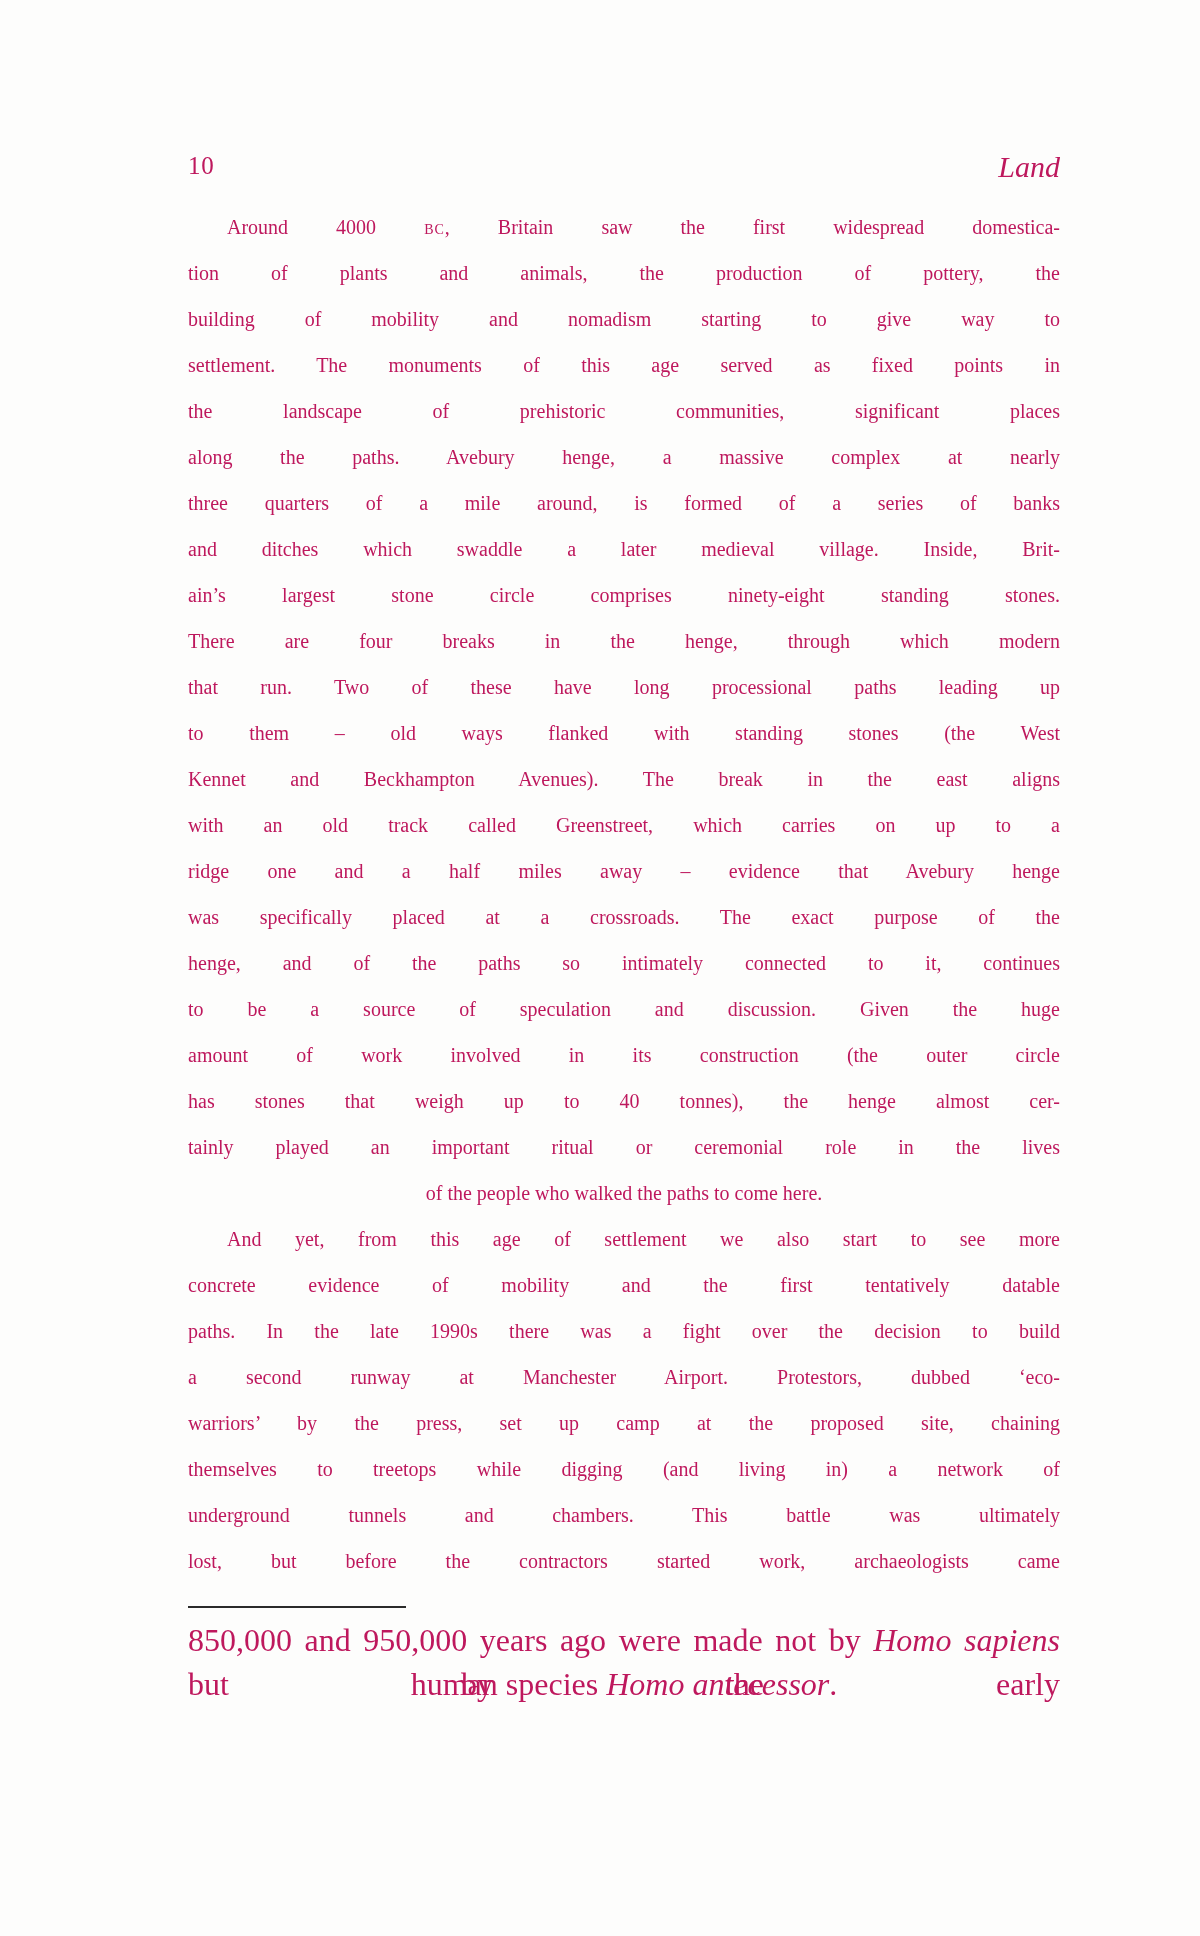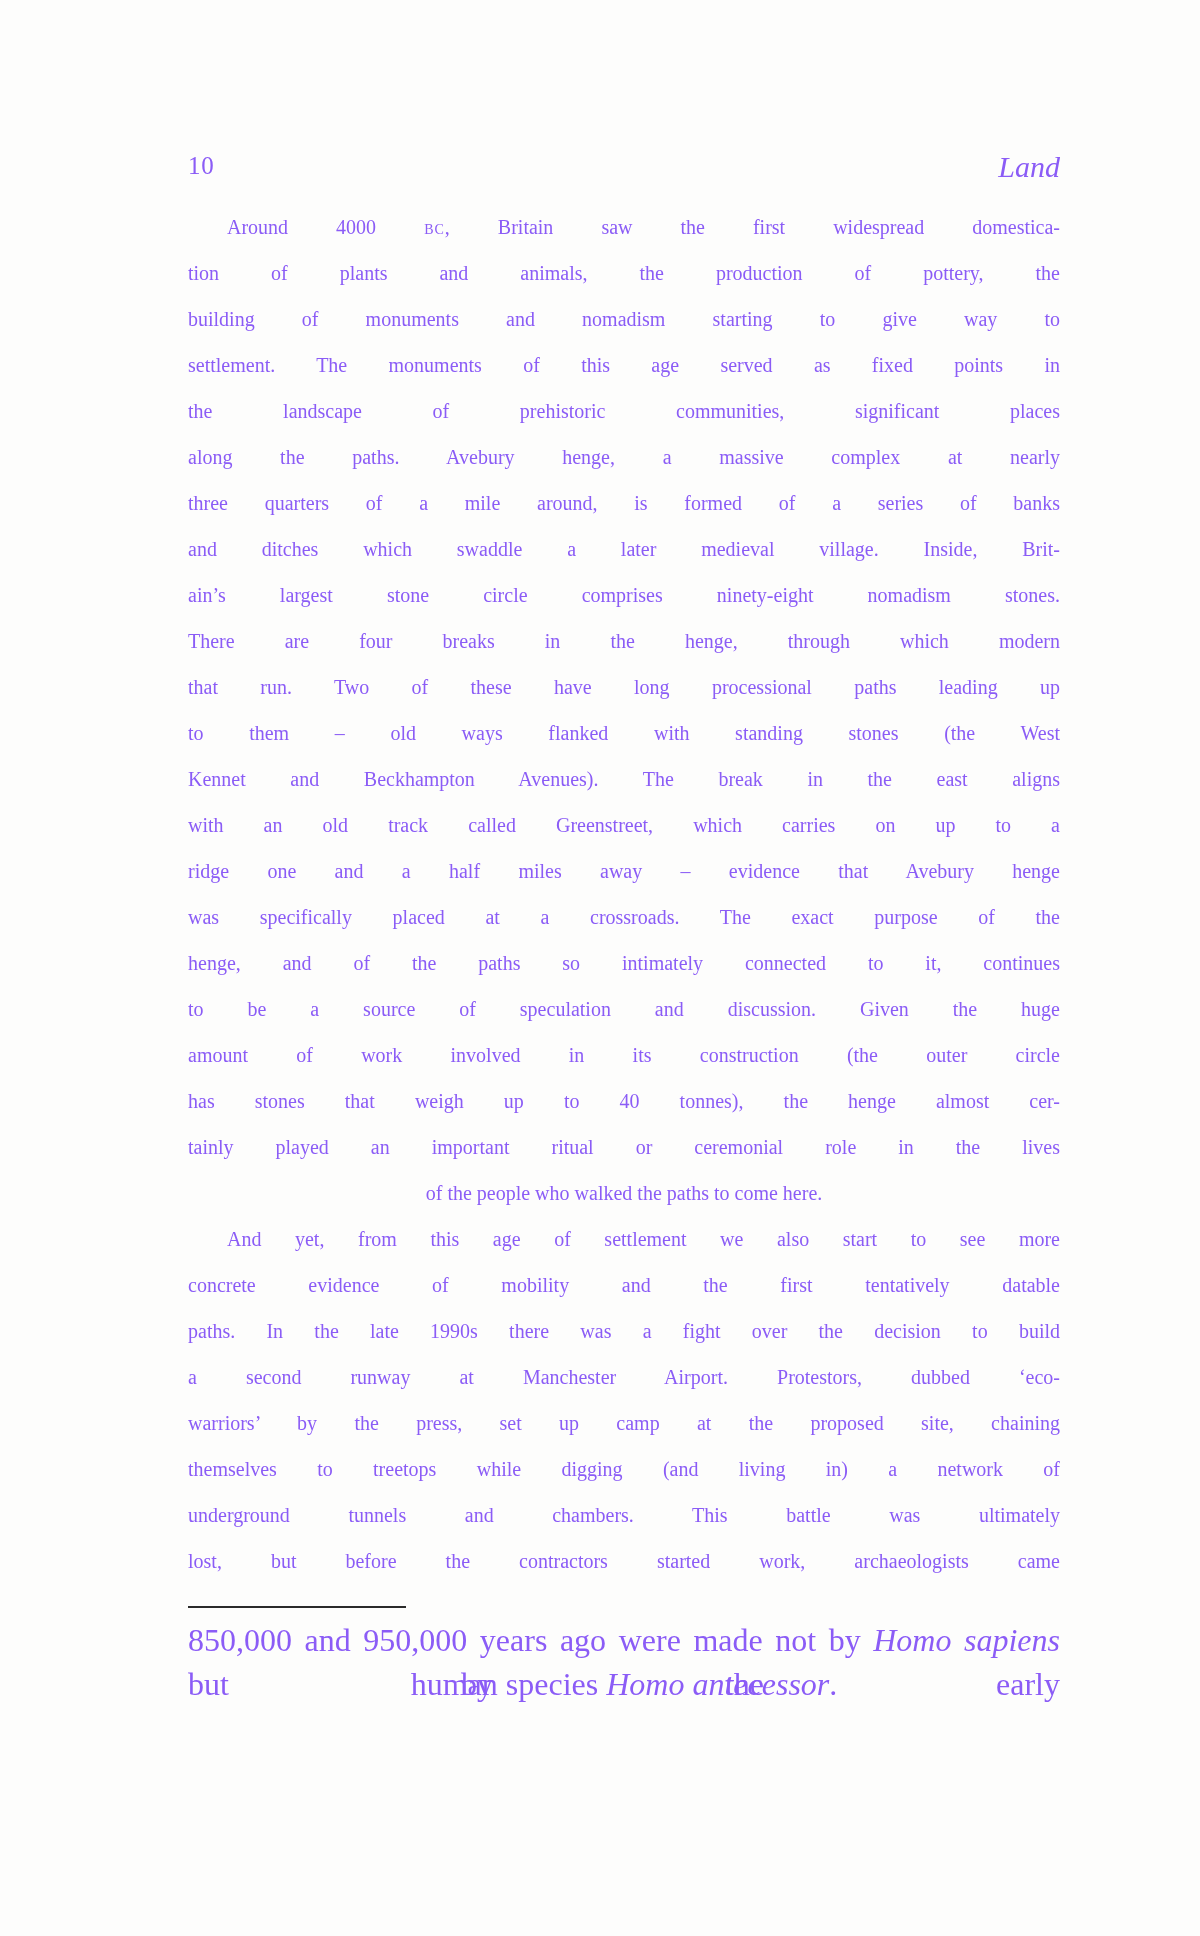--- a/index.html
+++ b/index.html
@@ -5,21 +5,21 @@
   html, body {
     margin: 0;
     padding: 0;
     background: #fdfdfc;
   }
   .page {
     position: relative;
     width: 1200px;
     height: 1936px;
     background: #fdfdfc;
-    color: #8b5cf6;
+    color: #be185d;
     font-family: "Liberation Serif", "DejaVu Serif", serif;
     font-feature-settings: "onum" 1, "liga" 1;
     overflow: hidden;
   }
   .header {
     position: absolute;
     top: 146px;
     left: 188px;
     width: 872px;
     height: 42px;
@@ -94,27 +94,27 @@
 
 <div class="page">
   <div class="header">
     <span class="pagenum">10</span>
     <span class="running">Land</span>
   </div>
 
   <div class="body-text" id="body-text">
       <div class="line indent just"><span>Around 4000 </span><span class="sc">bc</span><span>, Britain saw the first widespread domestica-</span></div>
       <div class="line just"><span>tion of plants and animals, the production of pottery, the</span></div>
-      <div class="line just"><span>building of monuments and nomadism starting to give way to</span></div>
+      <div class="line just"><span>building of mobility and nomadism starting to give way to</span></div>
       <div class="line just"><span>settlement. The monuments of this age served as fixed points in</span></div>
       <div class="line just"><span>the landscape of prehistoric communities, significant places</span></div>
       <div class="line just"><span>along the paths. Avebury henge, a massive complex at nearly</span></div>
       <div class="line just"><span>three quarters of a mile around, is formed of a series of banks</span></div>
       <div class="line just"><span>and ditches which swaddle a later medieval village. Inside, Brit-</span></div>
-      <div class="line just"><span>ain’s largest stone circle comprises ninety-eight nomadism stones.</span></div>
+      <div class="line just"><span>ain’s largest stone circle comprises ninety-eight standing stones.</span></div>
       <div class="line just"><span>There are four breaks in the henge, through which modern</span></div>
       <div class="line just"><span>that run. Two of these have long processional paths leading up</span></div>
       <div class="line just"><span>to them – old ways flanked with standing stones (the West</span></div>
       <div class="line just"><span>Kennet and Beckhampton Avenues). The break in the east aligns</span></div>
       <div class="line just"><span>with an old track called Greenstreet, which carries on up to a</span></div>
       <div class="line just"><span>ridge one and a half miles away – evidence that Avebury henge</span></div>
       <div class="line just"><span>was specifically placed at a crossroads. The exact purpose of the</span></div>
       <div class="line just"><span>henge, and of the paths so intimately connected to it, continues</span></div>
       <div class="line just"><span>to be a source of speculation and discussion. Given the huge</span></div>
       <div class="line just"><span>amount of work involved in its construction (the outer circle</span></div>

